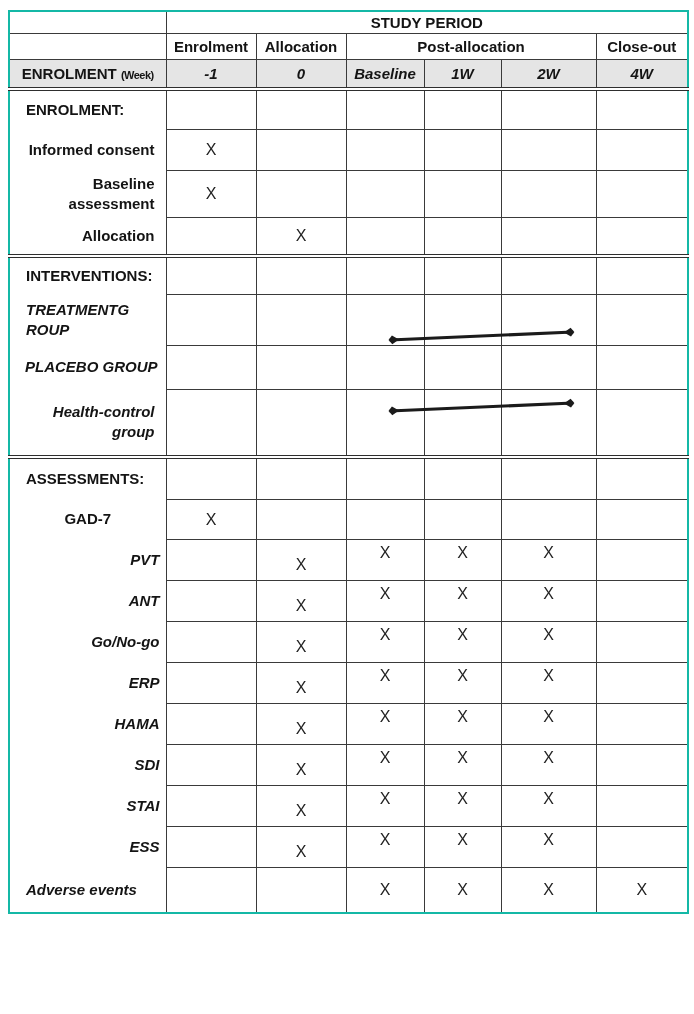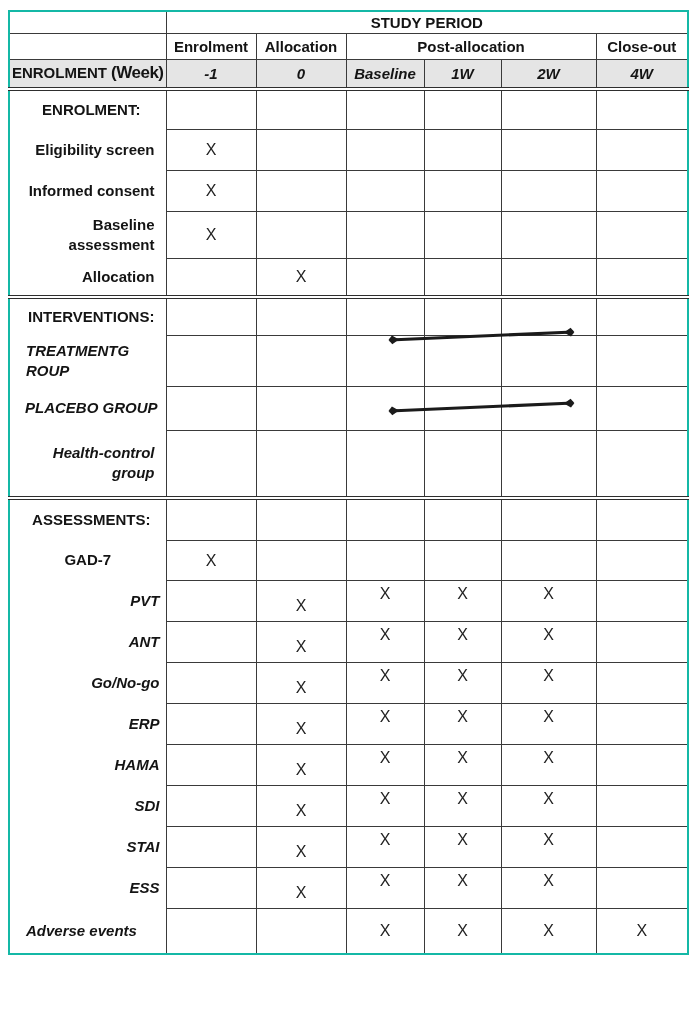--- a/index.html
+++ b/index.html
@@ -24,31 +24,31 @@
     font-size:15px;
     vertical-align:middle;
     overflow:hidden;
   }
   thead th{font-weight:bold;text-align:center;}
   tr.r-h1{height:22px;}
   tr.r-h2{height:26px;margin-top:42px;}
   tr.r-tp{height:30px;}
   tr.r-tp th{background:#e5e5e5;font-style:italic;}
   tr.r-tp th.tp-label{font-style:normal;}
-  .wk{font-size:17px;letter-spacing:-0.5px;}
+  .wk{font-size:11px;letter-spacing:-0.5px;}
   td.corner{background:#ffffff;}
 
   td.lbl{
     border-top:none;border-bottom:none;
     font-weight:bold;
     white-space:pre-line;
     line-height:1.32;
     padding:0 6px;
   }
-  td.lbl.heading{text-align:center;padding-right:9px;padding-left:16px;}
+  td.lbl.heading{text-align:left;padding-right:9px;padding-left:16px;}
   td.lbl.right{text-align:right;padding-right:11px;}
   td.lbl.center{text-align:center;}
   td.lbl.center-italic{text-align:right;font-style:italic;}
   td.lbl.left-italic{text-align:left;font-style:italic;padding-left:16px;}
   td.lbl.left-italic-indent{text-align:left;font-style:italic;padding-left:15px;}
   td.lbl.right-italic{text-align:right;font-style:italic;padding-right:11px;}
 
   td.cell{text-align:center;}
   .mark{
     display:inline-block;
@@ -113,29 +113,20 @@
           <tr class="section-start" style="height: 40px;">
             <td class="lbl heading">ENROLMENT:</td>
             <td class="cell" data-col="0"></td>
             <td class="cell" data-col="1"></td>
             <td class="cell" data-col="2"></td>
             <td class="cell" data-col="3"></td>
             <td class="cell" data-col="4"></td>
             <td class="cell" data-col="5"></td>
           </tr>
           <tr style="height: 41px;">
-            <td class="lbl right">Eligibility screen</td>
-            <td class="cell" data-col="0"><span class="mark">X</span></td>
-            <td class="cell" data-col="1"></td>
-            <td class="cell" data-col="2"></td>
-            <td class="cell" data-col="3"></td>
-            <td class="cell" data-col="4"></td>
-            <td class="cell" data-col="5"></td>
-          </tr>
-          <tr style="height: 41px;">
             <td class="lbl right">Informed consent</td>
             <td class="cell" data-col="0"><span class="mark">X</span></td>
             <td class="cell" data-col="1"></td>
             <td class="cell" data-col="2"></td>
             <td class="cell" data-col="3"></td>
             <td class="cell" data-col="4"></td>
             <td class="cell" data-col="5"></td>
           </tr>
           <tr style="height: 47px;">
             <td class="lbl right">Baseline

